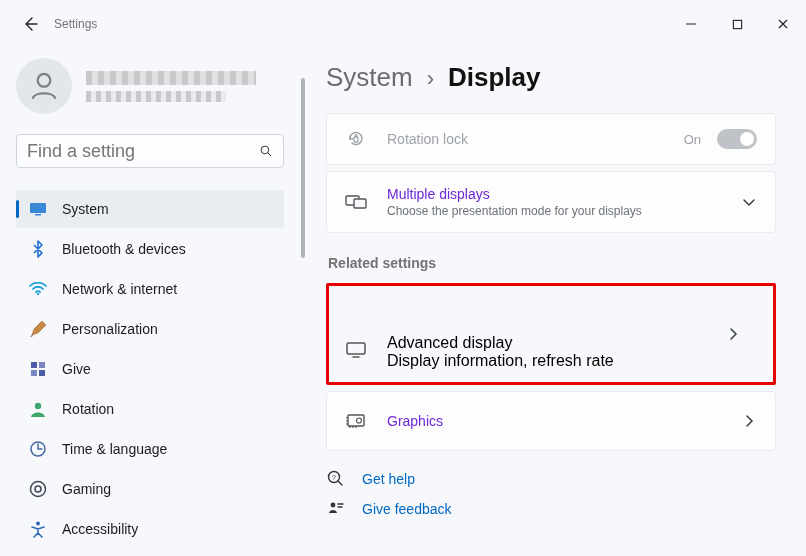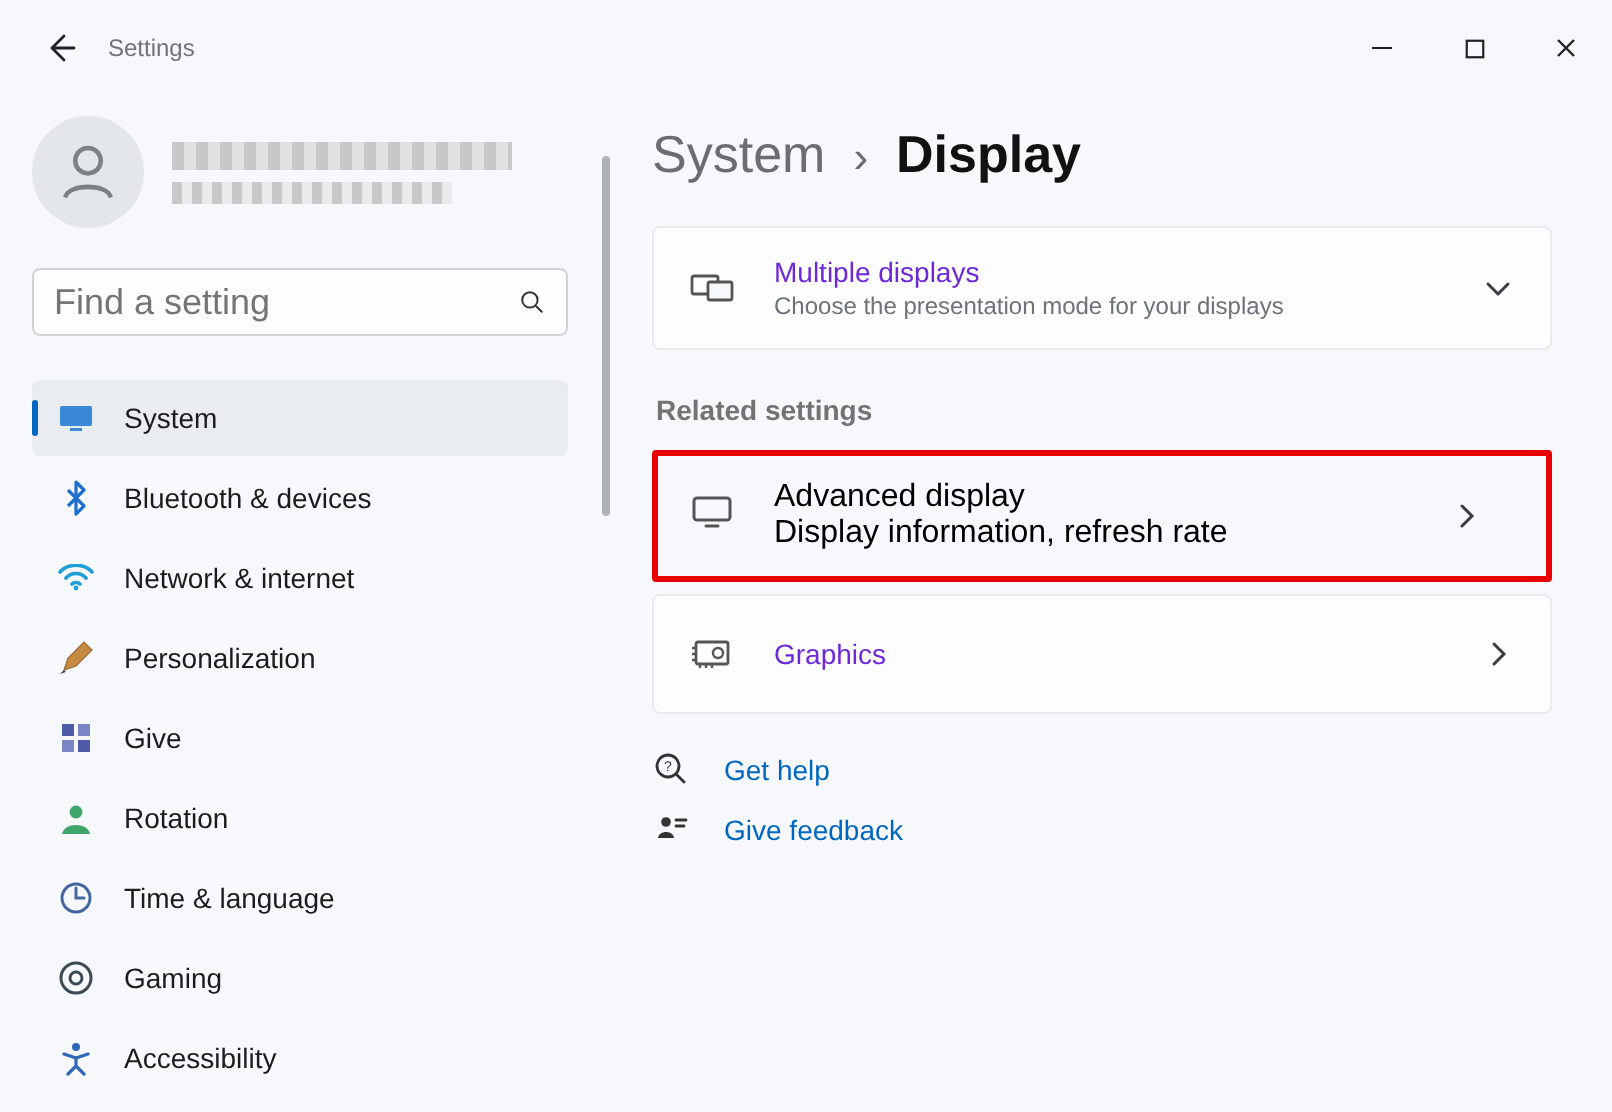--- a/index.html
+++ b/index.html
@@ -55,21 +55,21 @@
 
   .toggle { width:40px; height:20px; border-radius:10px; background:#bfc2c6; position:relative; }
   .toggle .knob { width:14px; height:14px; border-radius:50%; background:#fff; position:absolute; top:3px; right:3px; }
   .on-label { font-size:13px; color:#9ea3a8; margin-right:4px;}
 
   .chev { width:16px; height:16px; color:#3a3e42; }
 
   .section-label { font-size:14px; font-weight:600; color:#737373; margin:22px 0 12px 2px; }
 
   .highlight { border:3px solid #e60000; border-radius:2px; padding-right:0; }
-  .highlight-inner { display:flex; align-items:center; flex:1; padding:12px 16px; }
+  .highlight-inner { display:flex; align-items:center; flex:1; padding:12px 16px;margin-top:36px; }
 
   .help-row { display:flex; align-items:center; gap:16px; margin-top:18px; font-size:14px;}
   .help-row .link { color:#0067c0; cursor:pointer;}
   .help-row .hicon { width:20px; height:20px; display:flex; align-items:center; justify-content:center; color:#333;}
 </style>
 </head>
 <body>
 
 <div class="titlebar">
   <div class="back">
@@ -211,20 +211,39 @@
     <div class="handle"></div>
   </div>
 
   <div class="main">
     <div class="breadcrumb">
       <span class="parent">System</span>
       <span class="sep">›</span>
       <span class="current">Display</span>
     </div>
 
+    <div class="card disabled">
+      <span class="cicon">
+        <svg width="20" height="20" viewBox="0 0 20 20">
+            <path d="M4 10 A6 6 0 1 1 6 14" fill="none" stroke="currentColor" stroke-width="1.5" stroke-linecap="round"></path>
+            <path d="M4 7 V10 H7" fill="none" stroke="currentColor" stroke-width="1.5" stroke-linecap="round"></path>
+            <rect x="8" y="8" width="4" height="5" rx="1" fill="none" stroke="currentColor" stroke-width="1.3"></rect>
+            <path d="M9 8 V6.5 A1 1 0 0 1 11 6.5 V8" fill="none" stroke="currentColor" stroke-width="1.2"></path>
+          </svg>
+      </span>
+      <div class="ctext">
+          <div class="ctitle">Rotation lock</div>
+        </div>
+      <div class="trail">
+        <span class="on-label">On</span>
+        <div class="toggle">
+            <div class="knob"></div>
+          </div>
+      </div>
+    </div>
 
     <div class="card">
       <span class="cicon">
         <svg width="22" height="18" viewBox="0 0 22 18">
             <rect x="1" y="3" width="13" height="9" rx="1" fill="none" stroke="#555" stroke-width="1.4"></rect>
             <rect x="9" y="6" width="12" height="9" rx="1" fill="#f6f8fb" stroke="#555" stroke-width="1.4"></rect>
           </svg>
       </span>
       <div class="ctext">
         <div class="ctitle">Multiple displays</div>

